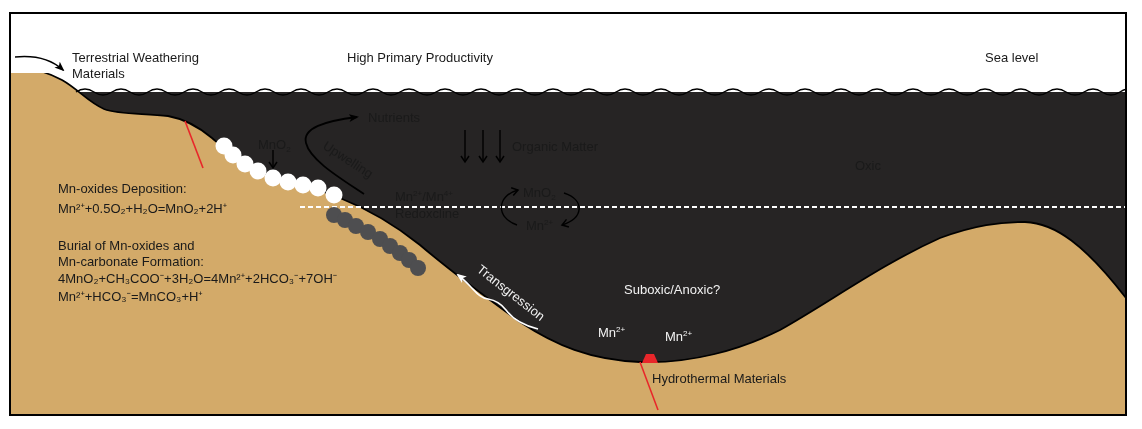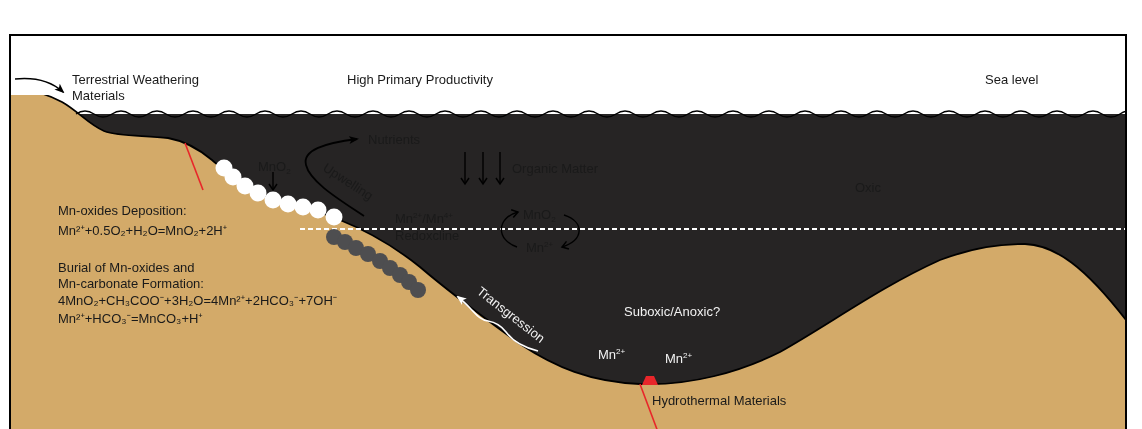--- a/index.html
+++ b/index.html
@@ -1,17 +1,17 @@
 <!DOCTYPE html>
 <html><head>
 <meta charset="utf-8">
 <style>
   html, body { margin: 0; padding: 0; background: #ffffff; }
   body { width: 1142px; height: 429px; position: relative; overflow: hidden; font-family: "Liberation Sans", sans-serif; }
-  #stage { position: absolute; left: 0; top: 0; width: 1142px; height: 385px; margin-top: 22px; }
+  #stage { position: absolute; left: 0; top: 0; width: 1142px; height: 385px; }
   svg text { font-family: "Liberation Sans", sans-serif; }
   .lbl { font-size: 13px; fill: #1a1a1a; }
   .lbl-w { font-size: 13px; fill: #f2f2f2; }
   .sup { font-size: 8px; }
   .sub { font-size: 8px; }
 </style>
 </head>
 <body>
 
 <div id="stage">

